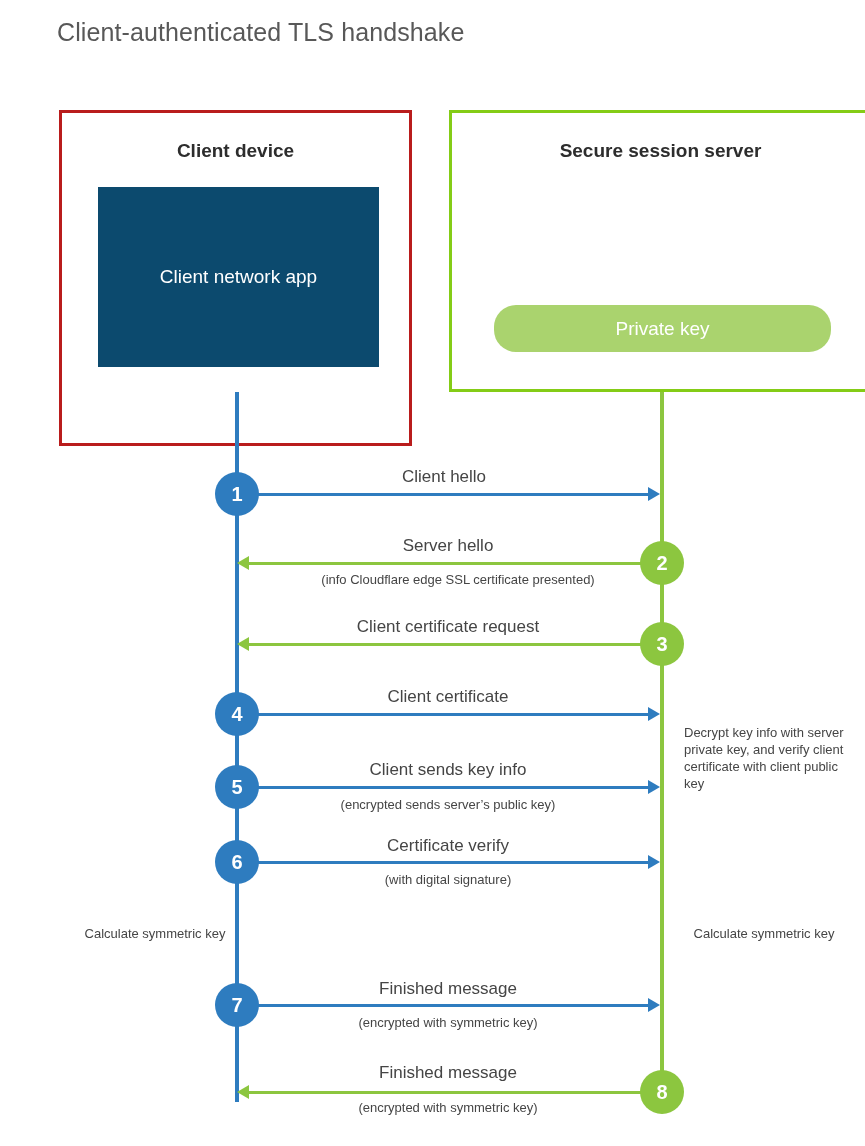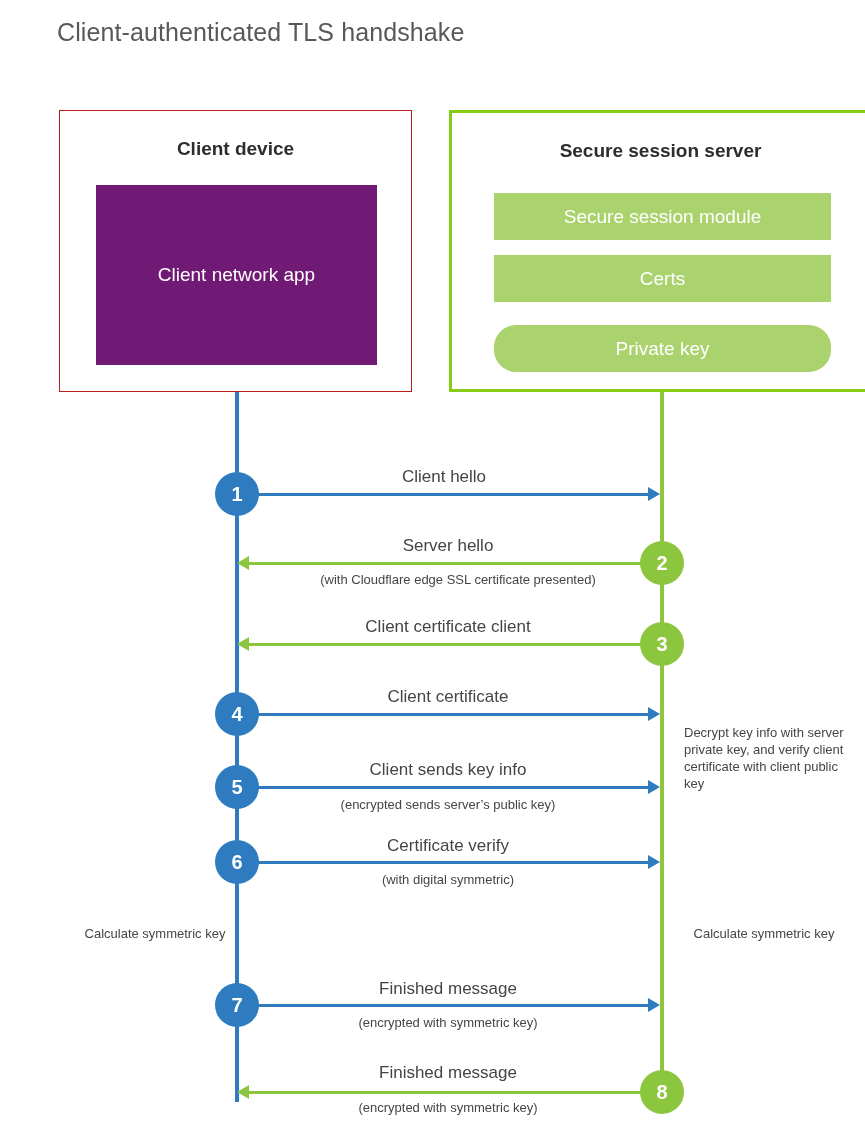--- a/index.html
+++ b/index.html
@@ -35,22 +35,22 @@
   
   .party-box {
     position: absolute;
     background: #ffffff;
     box-sizing: border-box;
   }
   #client-box {
     left: 32px;
     top: 110px;
     width: 353px;
-    height: 282px;
-    border: 1px solid #b91c1c;
+    height: 336px;
+    border: 3px solid #b91c1c;
   }
   #server-box {
     left: 422px;
     top: 110px;
     width: 423px;
     height: 282px;
     border: 3px solid #84cc16;
   }
   .party-title {
     position: absolute;
@@ -61,21 +61,21 @@
     font-size: 19px;
     font-weight: bold;
     color: #2d2d2d;
   }
   #client-app-block {
     position: absolute;
     left: 36px;
     top: 74px;
     width: 281px;
     height: 180px;
-    background: #701a75;
+    background: #0c4a6e;
     color: #ffffff;
     font-size: 19px;
     line-height: 26px;
     display: flex;
     align-items: center;
     justify-content: center;
     text-align: center;
   }
   .server-bar {
     position: absolute;
@@ -85,21 +85,21 @@
     background: #aad36e;
     color: #ffffff;
     font-size: 19px;
     display: flex;
     align-items: center;
     justify-content: center;
     text-align: center;
   }
   #server-bar-0 { top: 80px; }
   #server-bar-1 { top: 142px; }
-  #server-bar-2 { top: 212px; border-radius: 22px; }
+  #server-bar-2 { top: 192px; border-radius: 22px; }
 
   
   .lifeline {
     position: absolute;
     width: 4px;
     top: 392px;
     height: 710px;
   }
   #client-lifeline { left: 208px; background: #2e7cbf; }
   #server-lifeline { left: 633px; background: #8cc63f; }
@@ -188,60 +188,58 @@
 
   <div id="diagram-title">Client-authenticated TLS handshake</div>
 
   <div id="client-box" class="party-box">
     <div class="party-title">Client device</div>
     <div id="client-app-block">Client network app</div>
   </div>
 
   <div id="server-box" class="party-box">
     <div class="party-title">Secure session server</div>
-    <div id="server-bar-0" class="server-bar">Secure session module</div>
-    <div id="server-bar-1" class="server-bar">Certs</div>
     <div id="server-bar-2" class="server-bar">Private key</div>
   </div>
 
   <div id="client-lifeline" class="lifeline"></div>
   <div id="server-lifeline" class="lifeline"></div>
 
   <div class="msg-line blue" style="left:210px; top:493px; width:412px;"></div>
   <div class="arrow-head right blue" style="left:621px; top:487px;"></div>
   <div class="step-circle blue" style="left:188px; top:472px;">1</div>
   <div class="msg-label" style="left:417px; top:467px;">Client hello</div>
 
   <div class="msg-line green" style="left:222px; top:562px; width:411px;"></div>
   <div class="arrow-head left green" style="left:210px; top:556px;"></div>
   <div class="step-circle green" style="left:613px; top:541px;">2</div>
   <div class="msg-label" style="left:421px; top:536px;">Server hello</div>
-  <div class="msg-sublabel" style="left:431px; top:572px;">(with Cloudflare edge SSL certificate presented)</div>
+  <div class="msg-sublabel" style="left:431px; top:572px;">(info Cloudflare edge SSL certificate presented)</div>
 
   <div class="msg-line green" style="left:222px; top:643px; width:411px;"></div>
   <div class="arrow-head left green" style="left:210px; top:637px;"></div>
   <div class="step-circle green" style="left:613px; top:622px;">3</div>
-  <div class="msg-label" style="left:421px; top:617px;">Client certificate client</div>
+  <div class="msg-label" style="left:421px; top:617px;">Client certificate request</div>
 
   <div class="msg-line blue" style="left:210px; top:713px; width:412px;"></div>
   <div class="arrow-head right blue" style="left:621px; top:707px;"></div>
   <div class="step-circle blue" style="left:188px; top:692px;">4</div>
   <div class="msg-label" style="left:421px; top:687px;">Client certificate</div>
 
   <div class="msg-line blue" style="left:210px; top:786px; width:412px;"></div>
   <div class="arrow-head right blue" style="left:621px; top:780px;"></div>
   <div class="step-circle blue" style="left:188px; top:765px;">5</div>
   <div class="msg-label" style="left:421px; top:760px;">Client sends key info</div>
   <div class="msg-sublabel" style="left:421px; top:797px;">(encrypted sends server’s public key)</div>
 
   <div class="msg-line blue" style="left:210px; top:861px; width:412px;"></div>
   <div class="arrow-head right blue" style="left:621px; top:855px;"></div>
   <div class="step-circle blue" style="left:188px; top:840px;">6</div>
   <div class="msg-label" style="left:421px; top:836px;">Certificate verify</div>
-  <div class="msg-sublabel" style="left:421px; top:872px;">(with digital symmetric)</div>
+  <div class="msg-sublabel" style="left:421px; top:872px;">(with digital signature)</div>
 
   <div class="msg-line blue" style="left:210px; top:1004px; width:412px;"></div>
   <div class="arrow-head right blue" style="left:621px; top:998px;"></div>
   <div class="step-circle blue" style="left:188px; top:983px;">7</div>
   <div class="msg-label" style="left:421px; top:979px;">Finished message</div>
   <div class="msg-sublabel" style="left:421px; top:1015px;">(encrypted with symmetric key)</div>
 
   <div class="msg-line green" style="left:222px; top:1091px; width:411px;"></div>
   <div class="arrow-head left green" style="left:210px; top:1085px;"></div>
   <div class="step-circle green" style="left:613px; top:1070px;">8</div>

